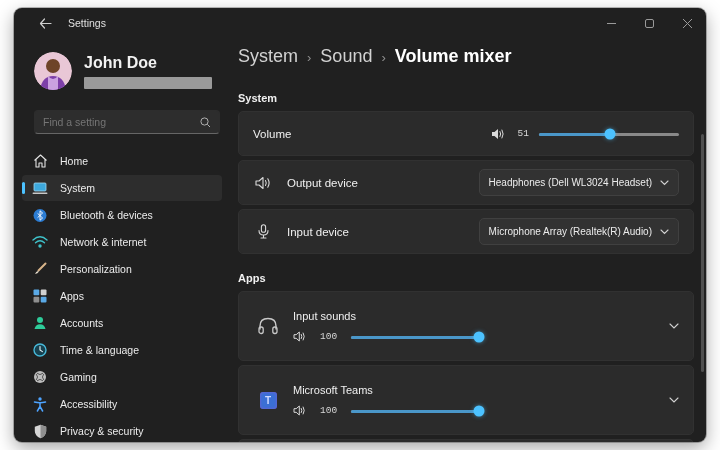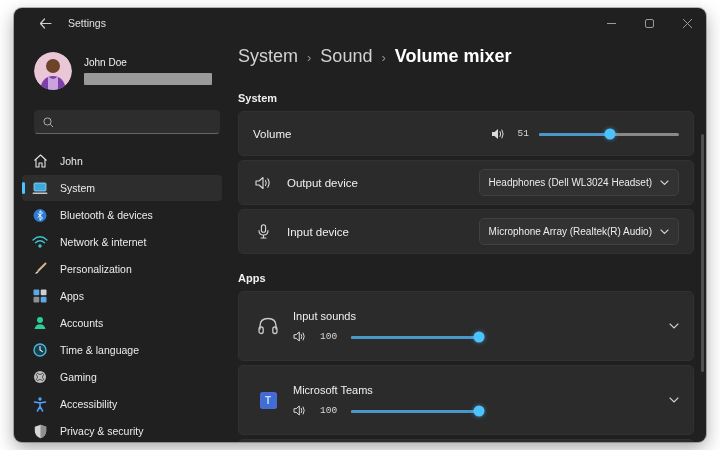--- a/index.html
+++ b/index.html
@@ -22,21 +22,21 @@
 
   
   .layout { display:flex; height:404px; }
   .sidebar { width:216px; flex:none; padding-top:10px; position:relative; }
   .main { flex:1; padding:0 12px 0 8px; position:relative; overflow:hidden; }
 
   
   .profile { display:flex; align-items:center; padding:4px 0 0 20px; }
   .avatar { width:38px; height:38px; border-radius:50%; overflow:hidden; flex:none; }
   .profile-text { margin-left:12px; }
-  .profile-name { font-size:10px; font-weight:normal; color:#f2f2f2; margin-bottom:5px; }
+  .profile-name { font-size:16px; font-weight:bold; color:#f2f2f2; margin-bottom:5px; }
   .redacted { width:128px; height:12px; background:#9a9a9a; border-radius:1px; }
 
   .searchbox { margin:20px 10px 0 20px; width:186px; height:24px; background:#2d2d2d;
     border-radius:4px; border:1px solid #2d2d2d; border-bottom:1px solid #666;
     display:flex; align-items:center; padding:0 8px; }
   .searchbox input { flex:1; background:transparent; border:none; outline:none;
     color:#bdbdbd; font-size:10.5px; font-family:"Liberation Sans", sans-serif; }
   .search-glyph { flex:none; display:flex; }
 
   .nav { margin-top:14px; }
@@ -137,37 +137,38 @@
             <path d="M14 24 Q19 30 24 24 L24 38 L14 38 Z" fill="#caa2e0"></path>
           </svg>
         </div>
         <div class="profile-text">
           <div class="profile-name">John Doe</div>
           <div class="redacted"></div>
         </div>
       </div>
 
       <div class="searchbox">
+        <input type="text" placeholder="Find a setting" style="">
         <span class="search-glyph">
           <svg width="11" height="11" viewBox="0 0 11 11">
               <circle cx="4.5" cy="4.5" r="3.6" stroke="#b0b0b0" fill="none" stroke-width="1"></circle>
               <path d="M7.3 7.3 L10 10" stroke="#b0b0b0" stroke-width="1"></path>
             </svg>
         </span>
       </div>
 
       <div class="nav">
 
         <div class="nav-item">
           <span class="nav-icon">
             <svg width="15" height="14" viewBox="0 0 15 14">
                 <path d="M1.5 6.5 L7.5 1 L13.5 6.5 M3 5.5 V13 H6 V9 H9 V13 H12 V5.5" stroke="#e3e3e3" stroke-width="1.1" fill="none" stroke-linejoin="round"></path>
               </svg>
           </span>
-          <span class="nav-label">John</span>
+          <span class="nav-label">Home</span>
         </div>
 
         <div class="nav-item selected">
           <span class="nav-icon">
             <svg width="16" height="13" viewBox="0 0 16 13">
                 <rect x="2" y="1" width="12" height="8" rx="1" fill="#3da8dc"></rect>
                 <rect x="2" y="1" width="12" height="8" rx="1" stroke="#9fd6ef" stroke-width="0.8" fill="none"></rect>
                 <rect x="0.5" y="10.5" width="15" height="1.6" rx="0.8" fill="#c9c9c9"></rect>
               </svg>
           </span>

